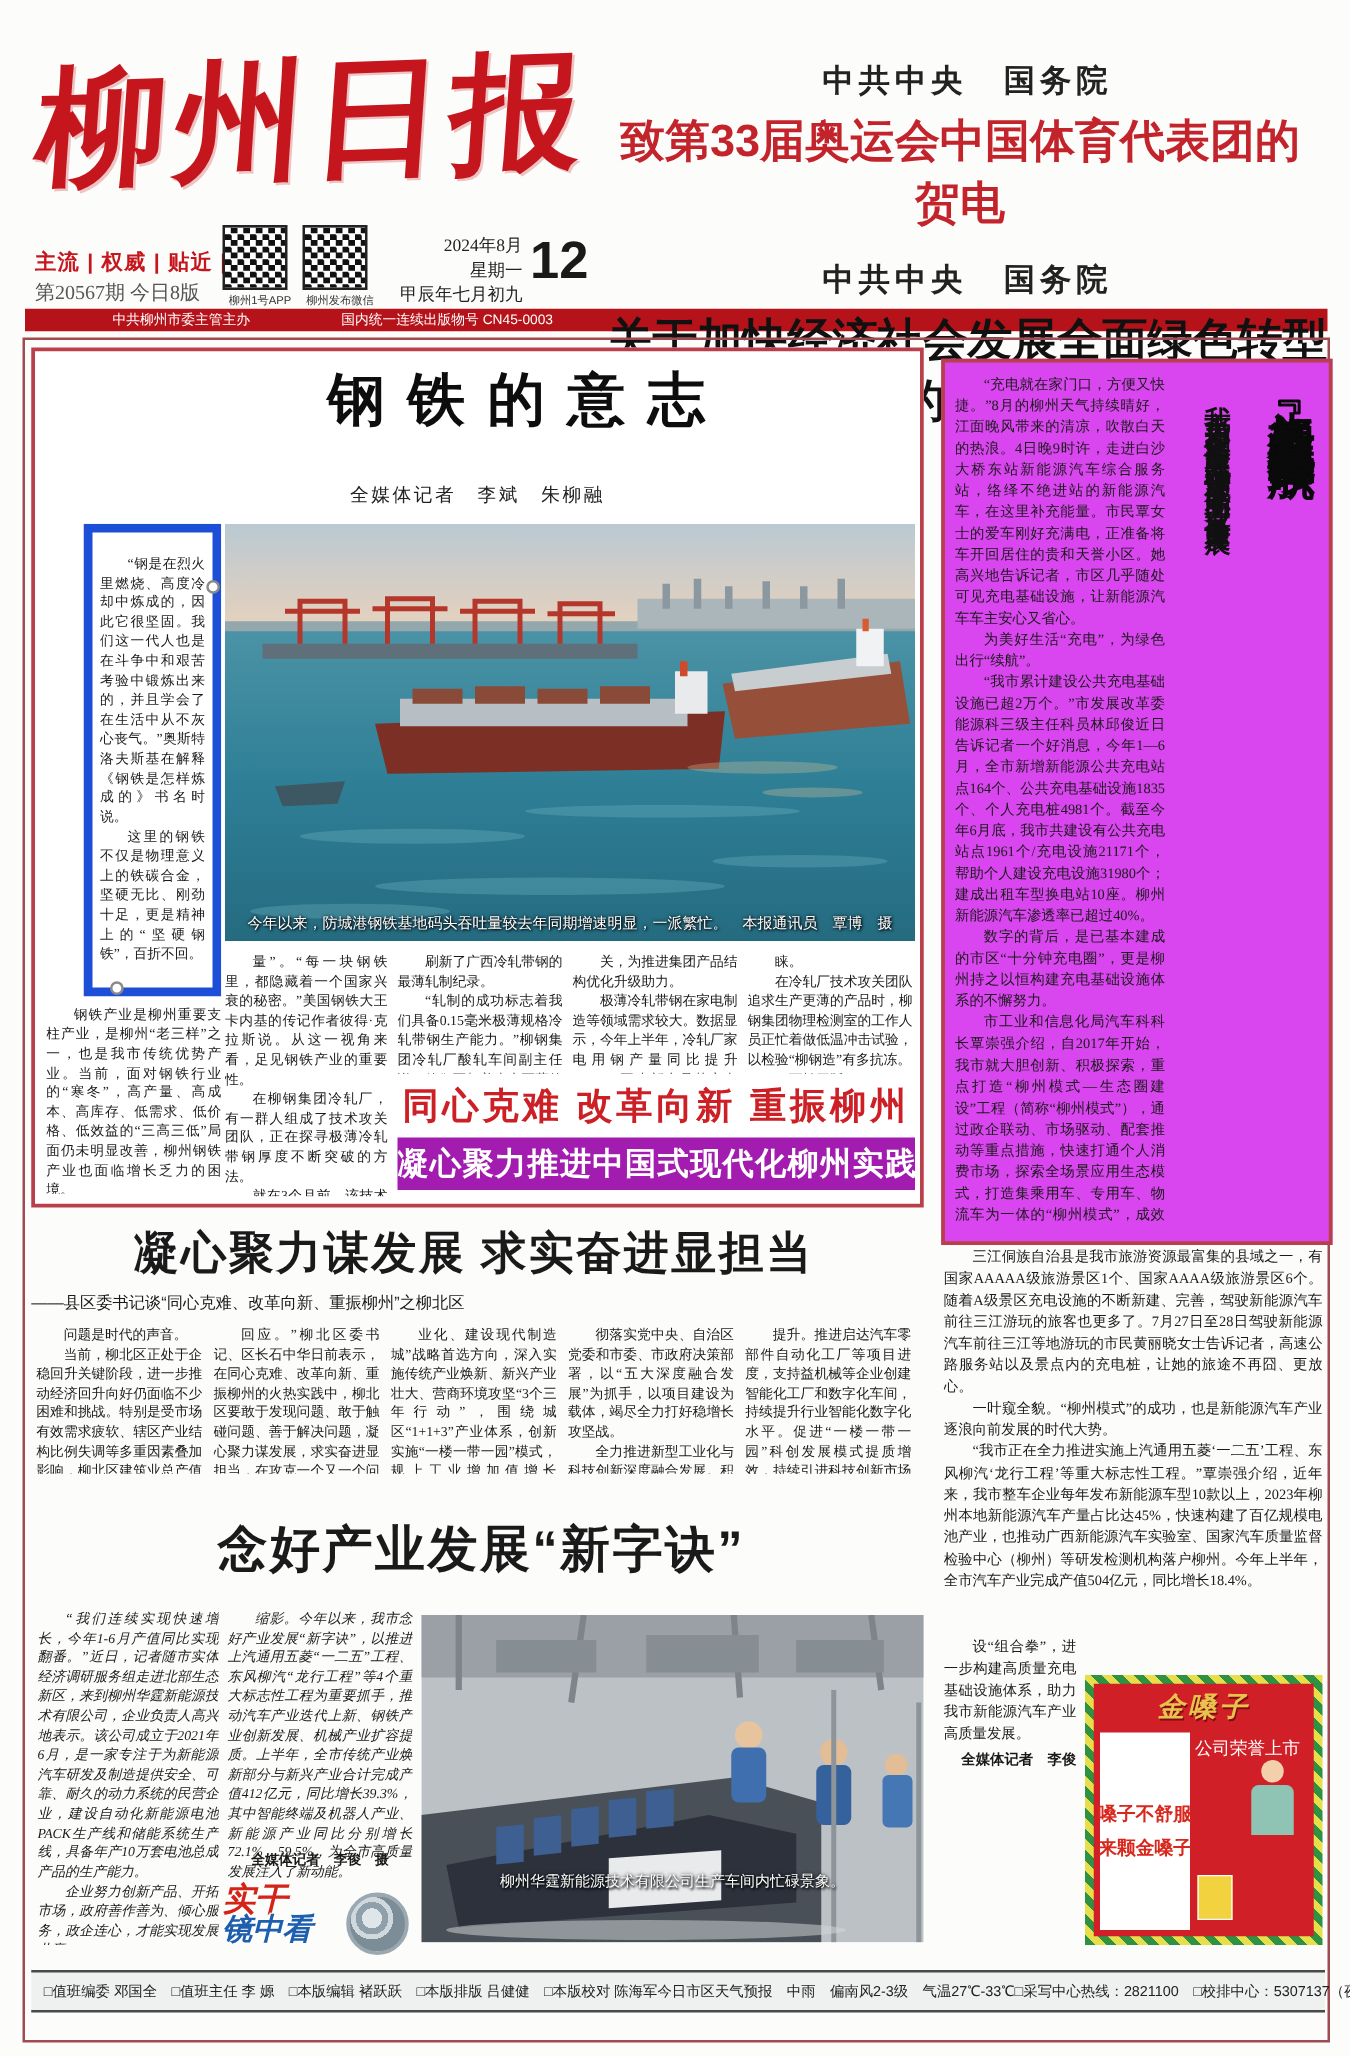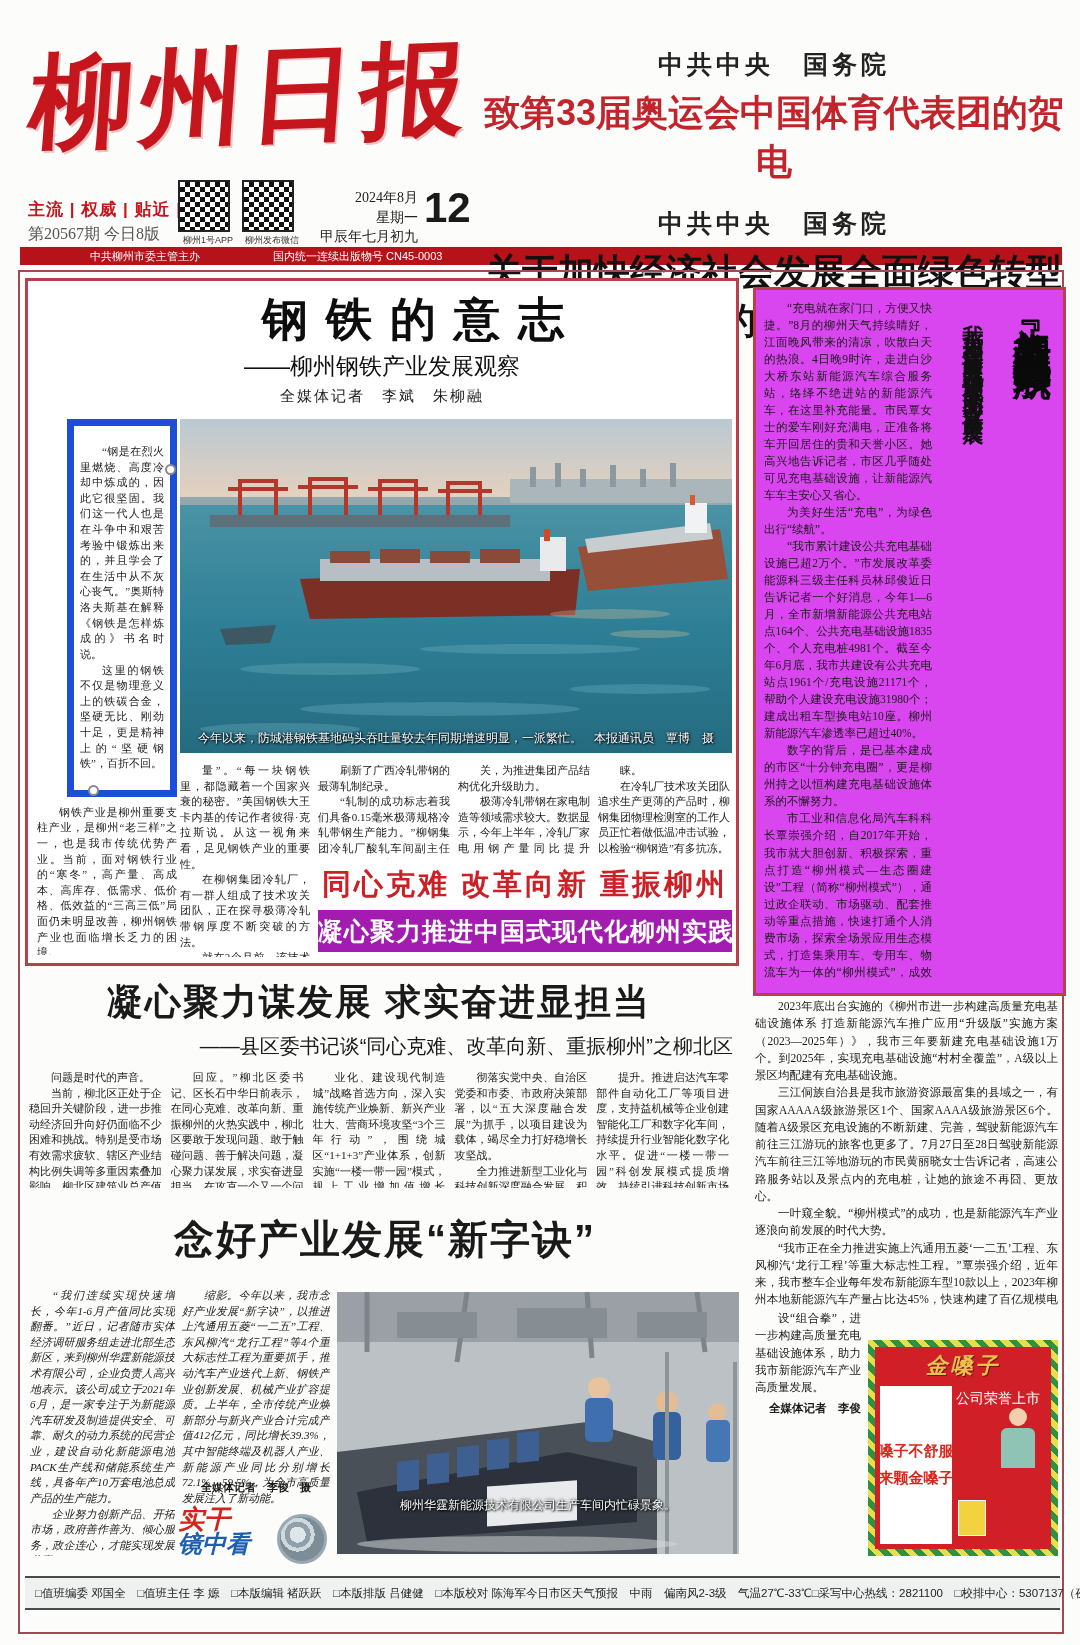--- a/index.html
+++ b/index.html
@@ -25,21 +25,21 @@
       background-size:10px 10px;border:2px solid #222;}
   .qr-label{font-size:9px;color:#333;text-align:center;width:60px;margin-top:2px;}
   .dateblock{left:300px;top:188px;width:118px;text-align:right;font-size:14px;line-height:1.4;color:#222;}
   .pagenum{left:424px;top:184px;font-size:42px;font-weight:900;font-family:"Liberation Sans",sans-serif;}
   .redbar{left:20px;top:247px;width:1042px;height:18px;background:#b5121a;color:#fff;
     font-size:11px;line-height:18px;font-family:"Liberation Sans",sans-serif;}
   .redbar span{margin-left:70px;}
   
   .topnews{left:478px;top:48px;width:592px;text-align:center;}
   .kicker{font-size:25px;font-weight:bold;color:#222;letter-spacing:4px;}
-  .headline-red{font-size:36px;font-weight:900;color:#c3232b;margin:8px 0 20px 0;letter-spacing:0px;}
+  .headline-red{font-size:36px;font-weight:900;color:#c3232b;margin:8px 12px 20px 0;letter-spacing:0px;}
   .headline-black{font-size:36px;font-weight:900;color:#111;margin:8px 0 0 0;}
   .seepage{font-size:12px;color:#444;text-align:right;padding-right:14px;margin-top:6px;}
   
   .pageborder{left:18px;top:270px;width:1042px;height:1360px;border:2px solid #a04a52;pointer-events:none;}
   
   .steelbox{left:25px;top:278px;width:708px;height:682px;border:3px solid #b9404a;background:#fff;}
   .steel-title{top:8px;width:100%;text-align:center;font-size:46px;font-weight:900;letter-spacing:18px;color:#0d0d0d;padding-left:40px;}
   .steel-sub{top:70px;width:100%;text-align:center;font-size:23px;color:#111;}
   .steel-byline{top:106px;width:100%;text-align:center;font-size:15px;color:#222;letter-spacing:2px;}
   .steel-leftcol{left:9px;top:138px;width:140px;height:536px;}
@@ -64,21 +64,21 @@
   .v-sub{position:absolute;right:76px;top:18px;height:660px;writing-mode:vertical-rl;text-orientation:upright;
      font-size:21px;font-weight:bold;color:#111;letter-spacing:4px;font-family:"Liberation Sans",sans-serif;}
   .v-head{position:absolute;right:6px;top:8px;height:686px;writing-mode:vertical-rl;text-orientation:upright;
      font-size:38px;font-weight:900;color:#0a0a0a;letter-spacing:2px;font-family:"Liberation Sans",sans-serif;}
   .charge-wide{left:755px;top:998px;width:303px;height:308px;font-size:11.5px;line-height:1.5;}
   .charge-tail{left:755px;top:1310px;width:106px;height:130px;font-size:11.5px;line-height:1.5;}
   .charge-credit{text-align:right;font-weight:bold;margin-top:4px;text-indent:0 !important;}
   
   .liubei{left:25px;top:972px;width:708px;height:224px;}
   .liubei-title{width:100%;text-align:center;font-size:36px;font-weight:900;letter-spacing:2px;margin-top:6px;font-family:"Liberation Sans",sans-serif;}
-  .liubei-sub{width:100%;text-align:right;font-size:20px;margin-top:6px;font-family:"Liberation Sans",sans-serif;}
+  .liubei-sub{width:100%;text-align:left;font-size:13px;margin-top:6px;font-family:"Liberation Sans",sans-serif;}
   .liubei-cols{display:flex;gap:9px;margin-top:10px;height:118px;overflow:hidden;padding:0 4px;}
   .liubei-cols .c{width:134px;}
   
   .ind-title{left:30px;top:1212px;width:710px;text-align:center;font-size:40px;font-weight:900;letter-spacing:2px;font-family:"Liberation Sans",sans-serif;}
   .ind-col1{left:30px;top:1288px;width:145px;height:268px;font-style:italic;}
   .ind-col2{left:182px;top:1288px;width:148px;height:222px;font-style:italic;}
   .ind-credit{left:182px;top:1480px;width:148px;font-size:11px;font-weight:bold;text-align:center;}
   .ind-photo{left:337px;top:1292px;width:402px;height:262px;overflow:hidden;}
   
   .promo{left:178px;top:1506px;width:155px;height:62px;}
@@ -142,21 +142,20 @@
   <div class="headline-red">致第33届奥运会中国体育代表团的贺电</div>
   <div class="kicker">中共中央　国务院</div>
   <div class="headline-black">关于加快经济社会发展全面绿色转型的意见</div>
   <div class="seepage">（均详见二版）</div>
 </div>
 
 <div class="abs pageborder"></div>
 
 <div class="abs steelbox">
   <div class="abs steel-title sans">钢铁的意志</div>
-  <div class="abs steel-sub sans">——柳州钢铁产业发展观察</div>
   <div class="abs steel-byline">全媒体记者　李斌　朱柳融</div>
 
   <div class="abs steel-leftcol bodytext col">
     <div class="quotebox col">
         <p>“钢是在烈火里燃烧、高度冷却中炼成的，因此它很坚固。我们这一代人也是在斗争中和艰苦考验中锻炼出来的，并且学会了在生活中从不灰心丧气。”奥斯特洛夫斯基在解释《钢铁是怎样炼成的》书名时说。</p>
         <p>这里的钢铁不仅是物理意义上的铁碳合金，坚硬无比、刚劲十足，更是精神上的“坚硬钢铁”，百折不回。</p>
       </div>
     <div class="col">
         <p>钢铁产业是柳州重要支柱产业，是柳州“老三样”之一，也是我市传统优势产业。当前，面对钢铁行业的“寒冬”，高产量、高成本、高库存、低需求、低价格、低效益的“三高三低”局面仍未明显改善，柳州钢铁产业也面临增长乏力的困境。</p>
         <p>柳州钢铁企业没有知难而退，而是像不惧风雨的“钢铁战士”，以钢铁般的意志聚焦高端化、智能化、绿色化转型方向，加快转方式、调结构、提质量、增效益，朝着同心克难、改革向新、重振柳州的方向踏风而行。</p>
@@ -272,21 +271,20 @@
       <p>“充电就在家门口，方便又快捷。”8月的柳州天气持续晴好，江面晚风带来的清凉，吹散白天的热浪。4日晚9时许，走进白沙大桥东站新能源汽车综合服务站，络绎不绝进站的新能源汽车，在这里补充能量。市民覃女士的爱车刚好充满电，正准备将车开回居住的贵和天誉小区。她高兴地告诉记者，市区几乎随处可见充电基础设施，让新能源汽车车主安心又省心。</p>
       <p>为美好生活“充电”，为绿色出行“续航”。</p>
       <p>“我市累计建设公共充电基础设施已超2万个。”市发展改革委能源科三级主任科员林邱俊近日告诉记者一个好消息，今年1—6月，全市新增新能源公共充电站点164个、公共充电基础设施1835个、个人充电桩4981个。截至今年6月底，我市共建设有公共充电站点1961个/充电设施21171个，帮助个人建设充电设施31980个；建成出租车型换电站10座。柳州新能源汽车渗透率已超过40%。</p>
       <p>数字的背后，是已基本建成的市区“十分钟充电圈”，更是柳州持之以恒构建充电基础设施体系的不懈努力。</p>
       <p>市工业和信息化局汽车科科长覃崇强介绍，自2017年开始，我市就大胆创新、积极探索，重点打造“柳州模式—生态圈建设”工程（简称“柳州模式”），通过政企联动、市场驱动、配套推动等重点措施，快速打通个人消费市场，探索全场景应用生态模式，打造集乘用车、专用车、物流车为一体的“柳州模式”，成效显著，大大加快了新能源汽车的推广应用。</p>
     </div>
   <div class="v-sub">我市大力构建高质量充电基础设施体系助力产业高质量发展</div>
   <div class="v-head">为美好生活『充电』为绿色出行『续航』</div>
 </div>
 <div class="abs charge-wide bodytext col">
-    <p>2023年底出台实施的《柳州市进一步构建高质量充电基础设施体系 打造新能源汽车推广应用“升级版”实施方案（2023—2025年）》，我市三年要新建充电基础设施1万个。到2025年，实现充电基础设施“村村全覆盖”，A级以上景区均配建有充电基础设施。</p>
     <p>三江侗族自治县是我市旅游资源最富集的县域之一，有国家AAAAA级旅游景区1个、国家AAAA级旅游景区6个。随着A级景区充电设施的不断新建、完善，驾驶新能源汽车前往三江游玩的旅客也更多了。7月27日至28日驾驶新能源汽车前往三江等地游玩的市民黄丽晓女士告诉记者，高速公路服务站以及景点内的充电桩，让她的旅途不再囧、更放心。</p>
     <p>一叶窥全貌。“柳州模式”的成功，也是新能源汽车产业逐浪向前发展的时代大势。</p>
     <p>“我市正在全力推进实施上汽通用五菱‘一二五’工程、东风柳汽‘龙行工程’等重大标志性工程。”覃崇强介绍，近年来，我市整车企业每年发布新能源车型10款以上，2023年柳州本地新能源汽车产量占比达45%，快速构建了百亿规模电池产业，也推动广西新能源汽车实验室、国家汽车质量监督检验中心（柳州）等研发检测机构落户柳州。今年上半年，全市汽车产业完成产值504亿元，同比增长18.4%。</p>
   </div>
 <div class="abs charge-tail bodytext">
   <div class="col">
       <p>设“组合拳”，进一步构建高质量充电基础设施体系，助力我市新能源汽车产业高质量发展。</p>
     </div>
   <div class="charge-credit">全媒体记者　李俊</div>
 </div>

